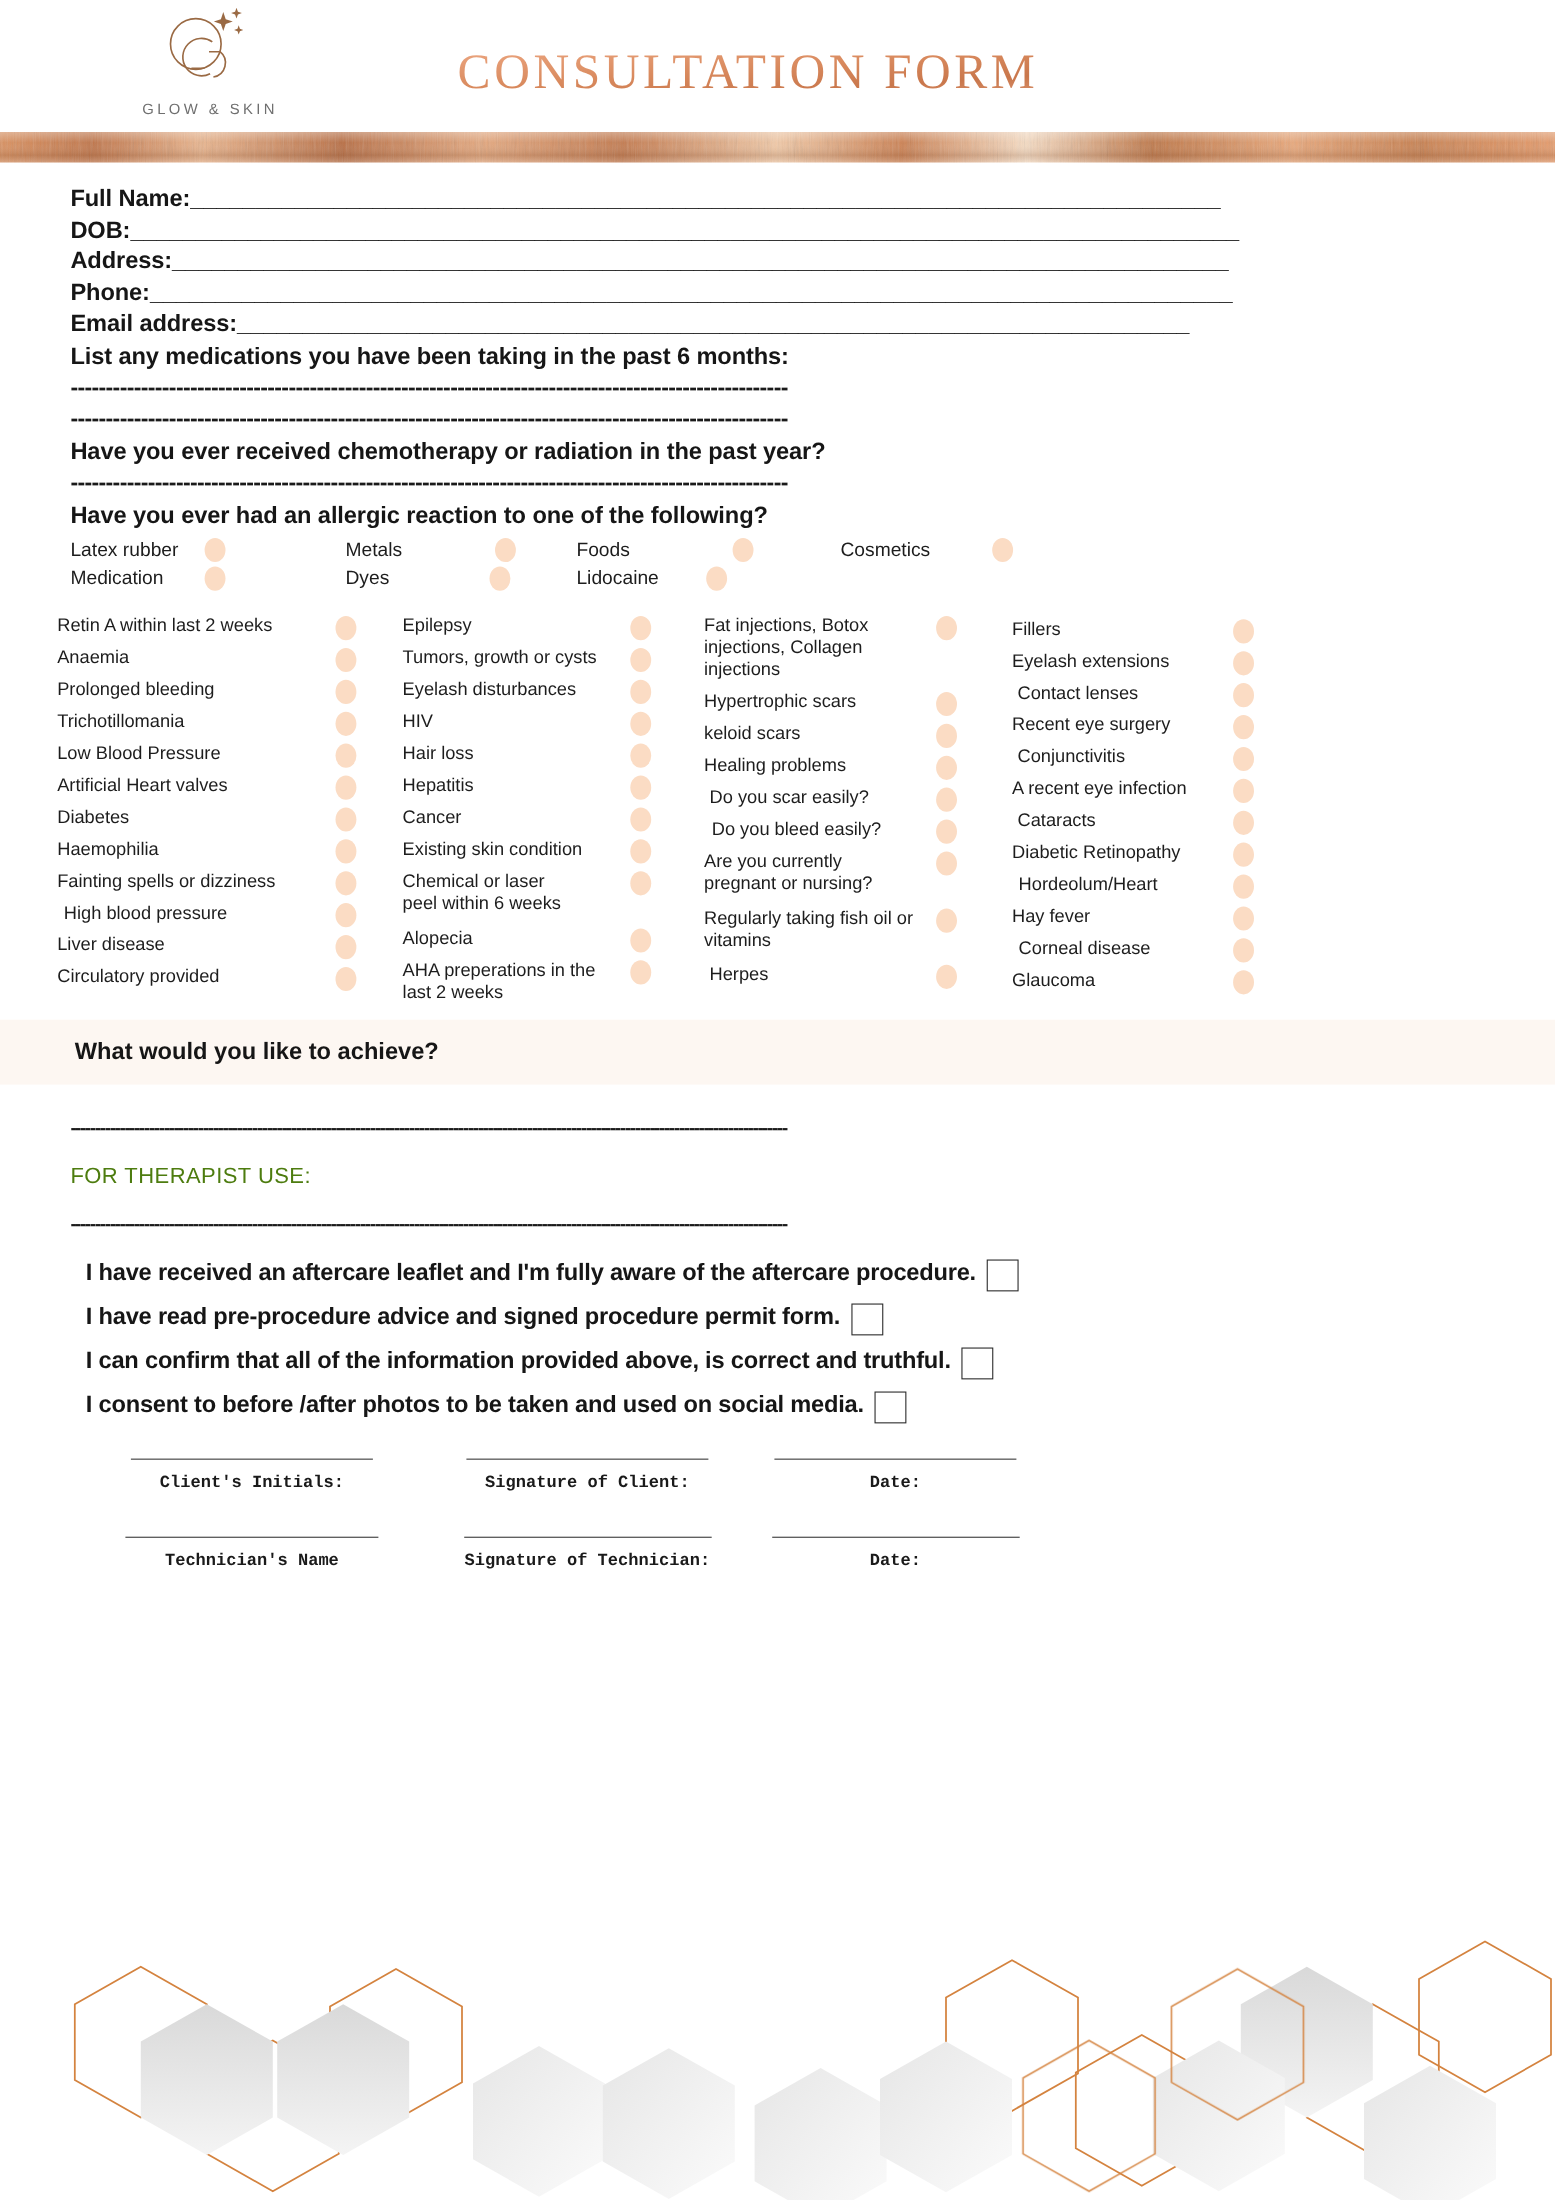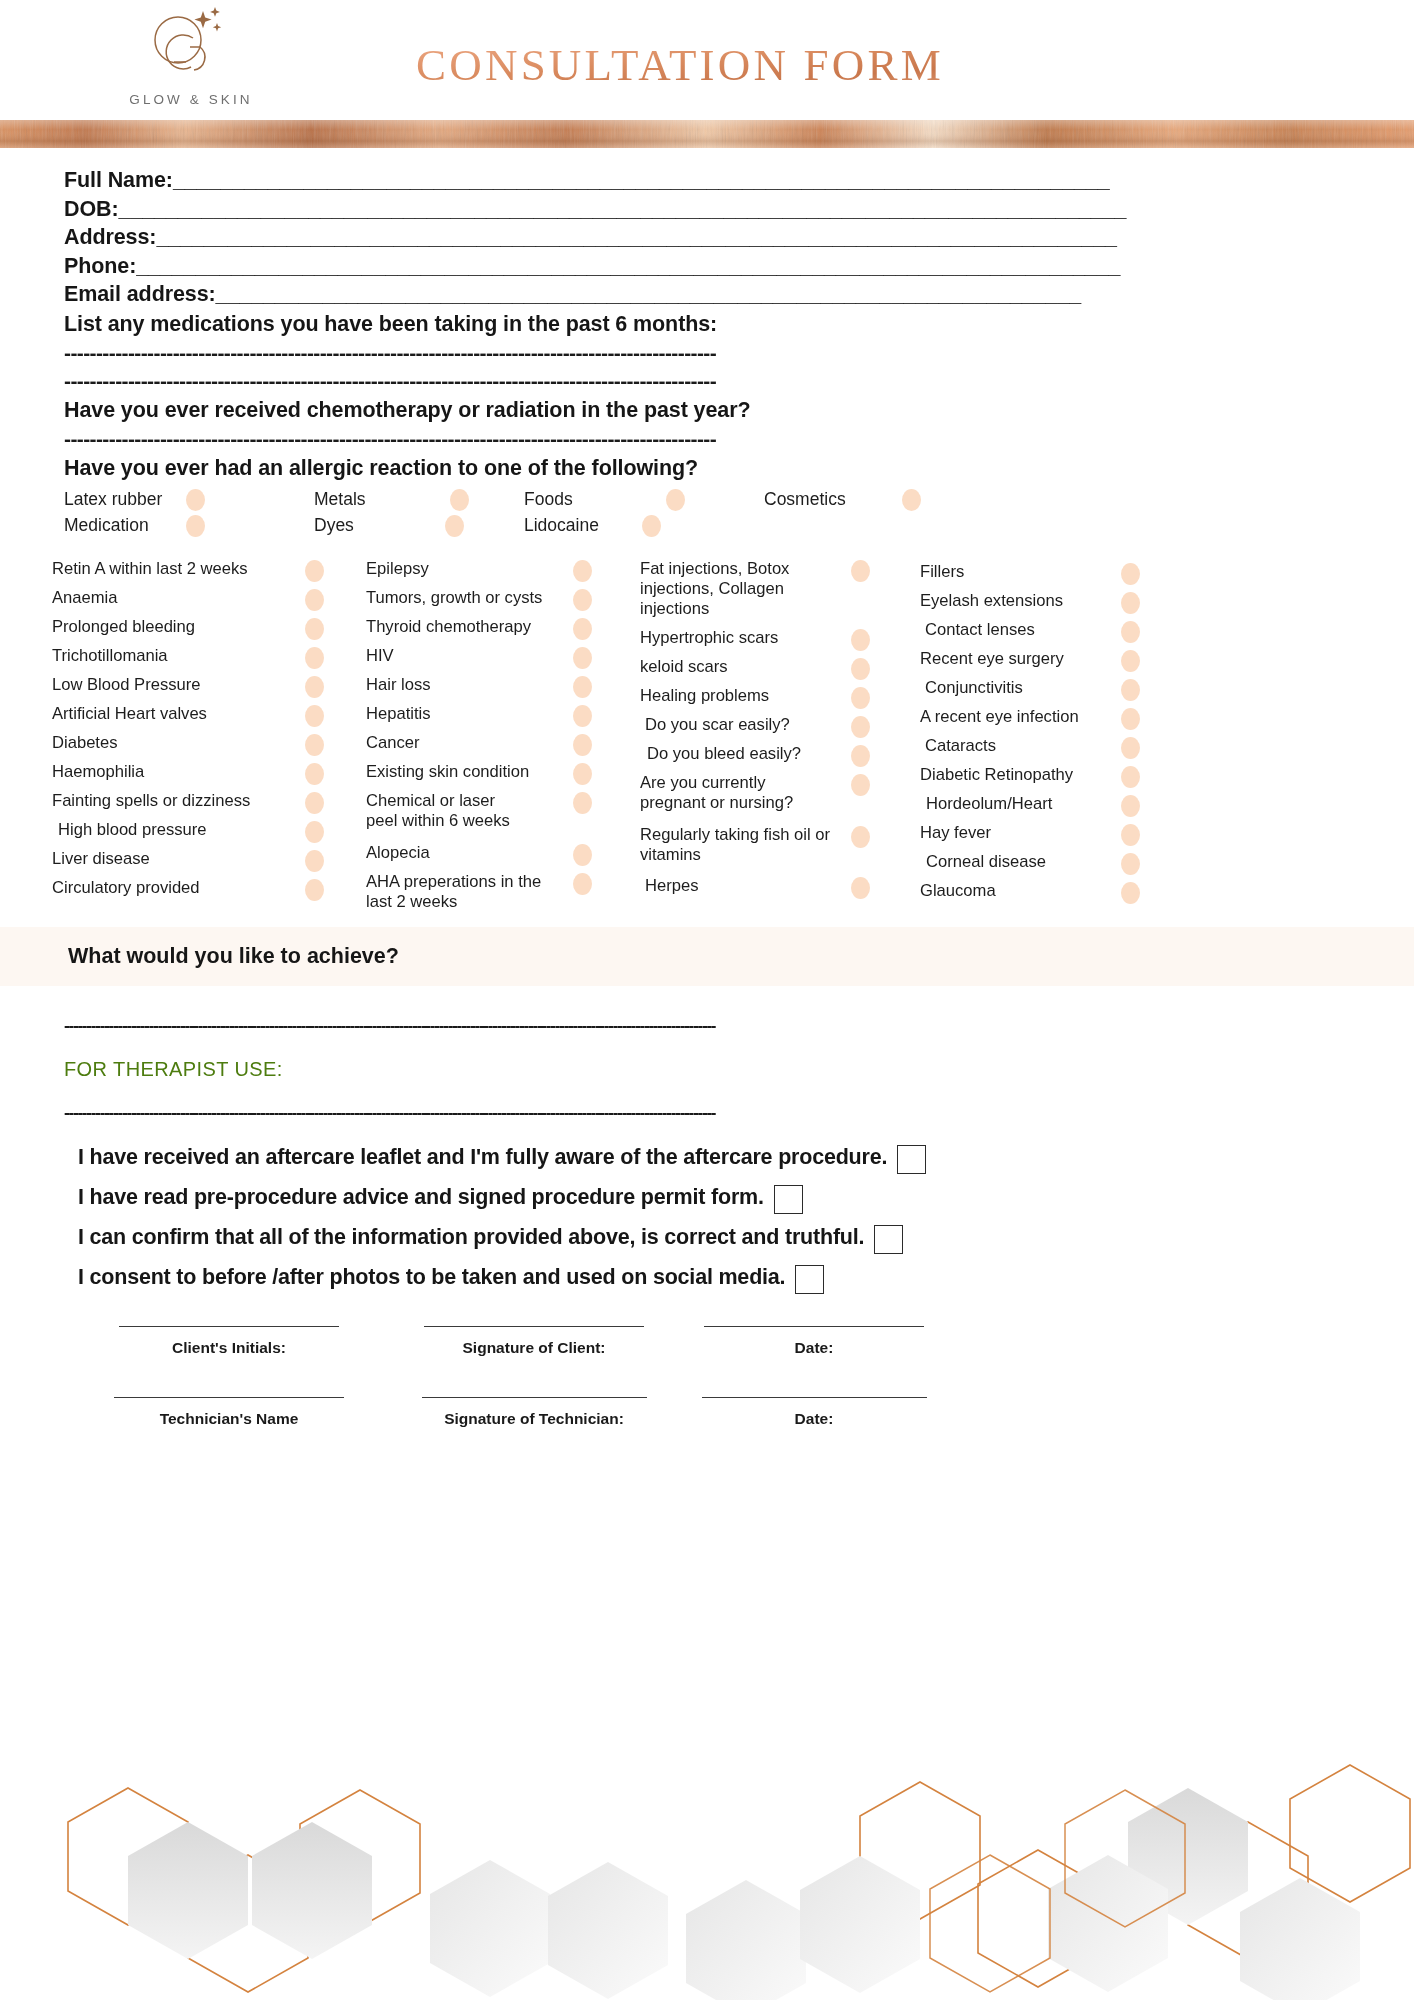--- a/index.html
+++ b/index.html
@@ -102,21 +102,21 @@
     width: 29px; height: 29px; border: 1.6px solid #2b2b2b; background: #fff;
     flex: 0 0 auto;
   }
 
   
   .sig-row { display: flex; padding: 0 64px; margin-top: 26px; }
   .sig-cell { text-align: center; }
   .sig-line {
     border-top: 1.4px solid #3a3a3a; height: 0; margin: 0 auto 12px auto;
   }
-  .sig-label { font-size: 15.5px; font-weight: bold; color: #1a1a1a; }
+  .sig-label { font-size: 15.5px; font-weight: bold; color: #1a1a1a; font-family: Liberation Mono, monospace; }
 
   
   .hexes { position: absolute; left: 0; bottom: 0; width: 1414px; height: 240px; }
 </style>
 </head>
 <body>
 
 <div class="page">
 
   <div class="header">
@@ -294,21 +294,21 @@
       <div class="cond-col c2" style="padding-left:42px">
         <div class="cond-item">
             <span class="txt">Epilepsy</span>
             <span class="dot"></span>
           </div>
         <div class="cond-item">
             <span class="txt">Tumors, growth or cysts</span>
             <span class="dot"></span>
           </div>
         <div class="cond-item">
-            <span class="txt">Thyroid chemotherapy</span>
+            <span class="txt">Eyelash disturbances</span>
             <span class="dot"></span>
           </div>
         <div class="cond-item">
             <span class="txt">HIV</span>
             <span class="dot"></span>
           </div>
         <div class="cond-item">
             <span class="txt">Hair loss</span>
             <span class="dot"></span>
           </div>

